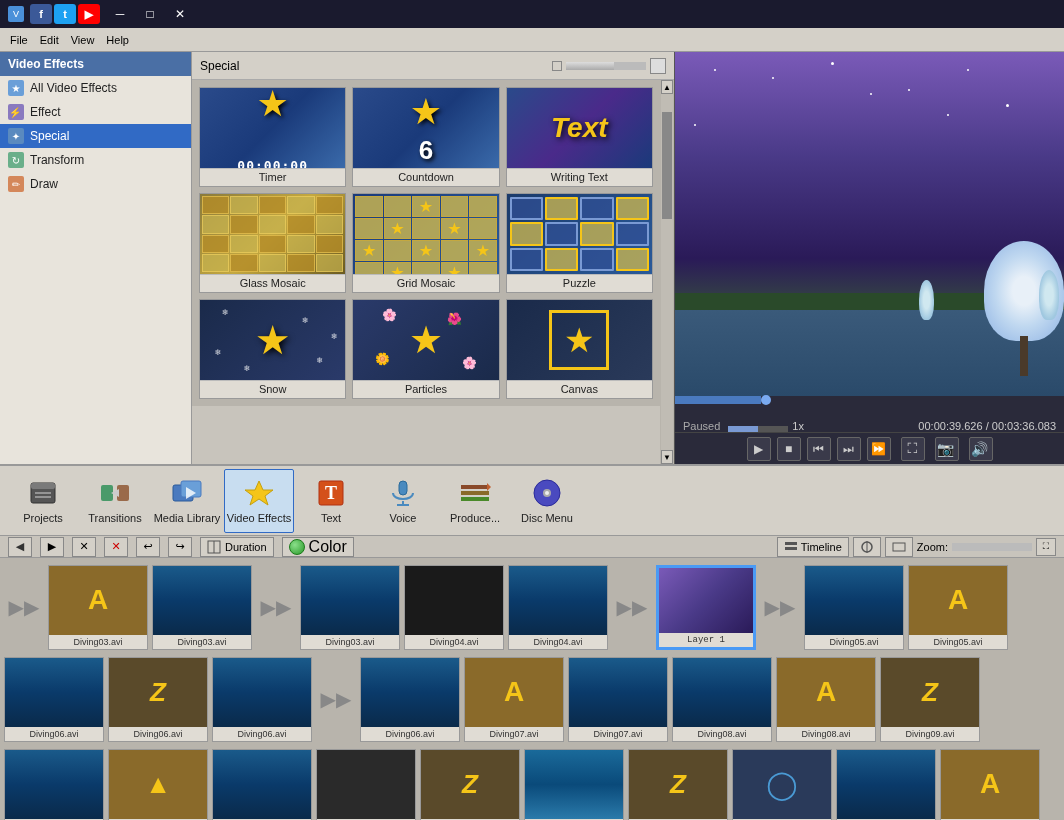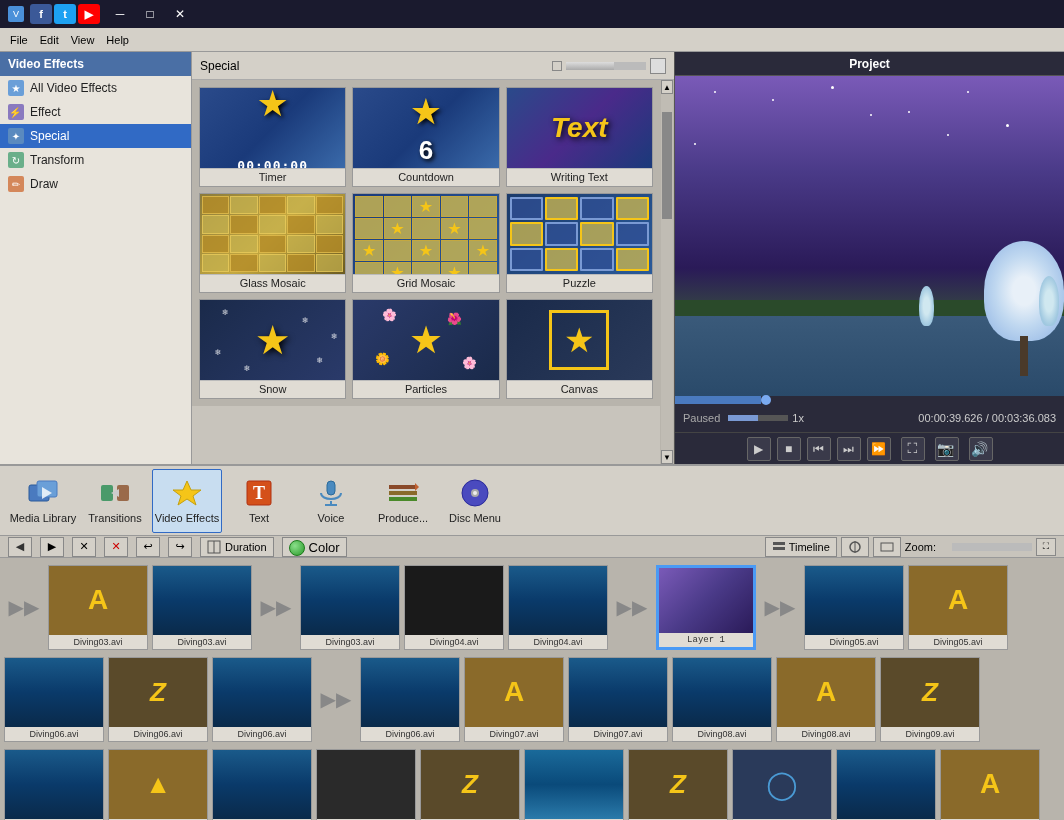--- a/index.html
+++ b/index.html
@@ -104,21 +104,21 @@
     #preview-header { background: #2a2a3a; color: #fff; height: 24px; display: flex; align-items: center; justify-content: center; font-size: 12px; font-weight: bold; border-bottom: 1px solid #555; }
     #preview-video { flex: 1; background: #000; overflow: hidden; position: relative; }
     .preview-scene { width: 100%; height: 100%; background: linear-gradient(180deg, #7a5ab8 0%, #4a3a88 30%, #2a1a58 60%, #3a5a3a 80%, #2a4a2a 100%); position: relative; overflow: hidden; }
     .scene-tree { position: absolute; right: 40px; bottom: 20px; }
     .tree-trunk { width: 8px; height: 40px; background: #4a3a2a; position: absolute; bottom: 0; left: 50%; transform: translateX(-50%); }
     .tree-top { width: 80px; height: 100px; background: radial-gradient(ellipse, #e8f0f8 20%, #c0d8f0 50%, #a0c0e8 80%); border-radius: 50% 50% 40% 40%; position: absolute; bottom: 35px; left: 50%; transform: translateX(-50%); }
     .scene-stars { position: absolute; top: 0; left: 0; right: 0; height: 60%; }
     .star-dot { position: absolute; background: #fff; border-radius: 50%; }
     .scene-water { position: absolute; bottom: 0; left: 0; right: 0; height: 25%; background: linear-gradient(180deg, #3a5a7a, #2a4a6a); }
     .scene-ground { position: absolute; bottom: 22%; left: 0; right: 0; height: 8%; background: #2a4a2a; }
-    #preview-controls-bar { background: #2a2a3a; height: 28px; display: flex; align-items: center; padding: 0 8px; gap: 4px; }
+    #preview-controls-bar { background: #2a2a3a; height: 28px; display: flex; align-items: flex-end; padding: 0 8px; gap: 4px; }
     .status-text { color: #aaa; font-size: 11px; margin-right: 4px; }
     .speed-bar { width: 60px; height: 6px; background: #555; position: relative; }
     .speed-fill { width: 50%; height: 100%; background: #7a9ad4; }
     .speed-label { color: #ccc; font-size: 11px; }
     .time-display { color: #ccc; font-size: 11px; margin-left: auto; }
     #preview-playback { background: #2a2a3a; height: 32px; display: flex; align-items: center; justify-content: center; gap: 6px; border-top: 1px solid #444; }
     .play-btn { width: 24px; height: 24px; border: 1px solid #666; background: #3a3a4a; color: #ccc; display: flex; align-items: center; justify-content: center; cursor: pointer; font-size: 12px; border-radius: 2px; }
     .extra-btn { width: 24px; height: 24px; border: 1px solid #666; background: #3a3a4a; color: #ccc; display: flex; align-items: center; justify-content: center; cursor: pointer; font-size: 14px; border-radius: 2px; margin-left: 4px; }
 
     
@@ -126,24 +126,24 @@
     .tool-btn { display: flex; flex-direction: column; align-items: center; justify-content: center; width: 70px; height: 64px; cursor: pointer; border: 1px solid transparent; gap: 3px; border-radius: 2px; }
     .tool-btn.active { background: #c8ddf0; border-color: #316ac5; }
     .tool-icon { width: 32px; height: 32px; display: flex; align-items: center; justify-content: center; }
     .tool-label { font-size: 11px; color: #222; text-align: center; }
 
     
     #timeline-area { background: #c8c4bc; height: 22px; display: flex; align-items: center; padding: 0 8px; gap: 8px; border-bottom: 1px solid #999; }
     .nav-btn { width: 24px; height: 20px; border: 1px solid #888; background: #d4d0c8; display: flex; align-items: center; justify-content: center; cursor: pointer; font-size: 11px; }
     .undo-btn { color: #333; }
     .dur-btn { display: flex; align-items: center; gap: 4px; border: 1px solid #888; background: #d4d0c8; padding: 2px 6px; cursor: pointer; height: 20px; font-size: 11px; }
-    .col-btn { display: flex; align-items: flex-start; gap: 4px; border: 1px solid #888; background: #d4d0c8; padding: 2px 6px; cursor: pointer; height: 20px; font-size: 13px; }
+    .col-btn { display: flex; align-items: center; gap: 4px; border: 1px solid #888; background: #d4d0c8; padding: 2px 6px; cursor: pointer; height: 20px; font-size: 16px; }
     .timeline-right { margin-left: auto; display: flex; align-items: center; gap: 4px; }
     .timeline-btn { display: flex; align-items: center; gap: 3px; border: 1px solid #888; background: #d4d0c8; padding: 2px 6px; cursor: pointer; height: 20px; font-size: 11px; }
-    .zoom-control { display: flex; align-items: center; gap: 16px; font-size: 11px; }
+    .zoom-control { display: flex; align-items: center; gap: 4px; font-size: 11px; }
     .zoom-slider { width: 80px; height: 8px; background: #bbb; position: relative; }
     .full-btn { width: 20px; height: 18px; border: 1px solid #888; background: #d4d0c8; display: flex; align-items: center; justify-content: center; cursor: pointer; font-size: 9px; }
 
     
     #timeline-tracks { background: #b8b4ac; overflow-x: auto; overflow-y: auto; height: calc(820px - 28px - 20px - 412px - 72px - 22px); display: flex; flex-direction: column; gap: 2px; padding: 4px; }
     #timeline-tracks::-webkit-scrollbar { height: 10px; width: 10px; }
     #timeline-tracks::-webkit-scrollbar-thumb { background: #888; }
 
     .track-row { display: flex; gap: 4px; align-items: center; flex-wrap: nowrap; min-height: 90px; }
     .track-clip { width: 100px; height: 85px; background: #d4d0c8; border: 1px solid #999; display: flex; flex-direction: column; align-items: center; justify-content: flex-end; cursor: pointer; position: relative; flex-shrink: 0; }
@@ -393,21 +393,20 @@
         <div class="scroll-up">▲</div>
         <div class="scroll-track">
           <div class="scroll-thumb"></div>
         </div>
         <div class="scroll-down">▼</div>
       </div>
     </div>
   </div>
 
   <div id="preview-panel">
-    <div id="preview-header">Project</div>
     <div id="preview-video">
       <div class="preview-scene">
 
         <div class="scene-stars">
           <div class="star-dot" style="width:2px;height:2px;top:8%;left:10%"></div>
           <div class="star-dot" style="width:2px;height:2px;top:12%;left:25%"></div>
           <div class="star-dot" style="width:3px;height:3px;top:5%;left:40%"></div>
           <div class="star-dot" style="width:2px;height:2px;top:18%;left:60%"></div>
           <div class="star-dot" style="width:2px;height:2px;top:8%;left:75%"></div>
           <div class="star-dot" style="width:3px;height:3px;top:25%;left:85%"></div>
@@ -450,41 +449,52 @@
       <div class="extra-btn">⛶</div>
       <div class="extra-btn">📷</div>
       <div class="extra-btn">🔊</div>
     </div>
   </div>
 
 </div>
 
 <div id="toolbar">
 
+  <div class="tool-btn">
+    <div class="tool-icon">
+      <svg width="32" height="32" viewBox="0 0 32 32">
+        <rect x="4" y="6" width="24" height="20" rx="2" fill="#555" stroke="#333" stroke-width="1"></rect>
+        <rect x="4" y="6" width="24" height="6" rx="2" fill="#7a7a7a"></rect>
+        <line x1="8" y1="16" x2="24" y2="16" stroke="#aaa" stroke-width="1.5"></line>
+        <line x1="8" y1="20" x2="24" y2="20" stroke="#aaa" stroke-width="1.5"></line>
+      </svg>
+    </div>
+    <span class="tool-label">Projects</span>
+  </div>
+
+  <div class="tool-btn">
+    <div class="tool-icon">
+      <svg width="32" height="32" viewBox="0 0 32 32">
+        <rect x="2" y="8" width="12" height="16" rx="2" fill="#4a9a6a"></rect>
+        <rect x="18" y="8" width="12" height="16" rx="2" fill="#9a6a4a"></rect>
+        <polygon points="12,16 20,12 20,20" fill="#ccc"></polygon>
+      </svg>
+    </div>
+    <span class="tool-label">Transitions</span>
+  </div>
 
   <div class="tool-btn">
     <div class="tool-icon">
       <svg width="32" height="32" viewBox="0 0 32 32">
         <rect x="2" y="8" width="20" height="16" rx="2" fill="#4a7abf" stroke="#2a5a9a" stroke-width="1"></rect>
         <rect x="10" y="4" width="20" height="16" rx="2" fill="#6a9fd8" stroke="#4a7abf" stroke-width="1"></rect>
         <polygon points="15,10 25,16 15,22" fill="#fff" opacity="0.8"></polygon>
       </svg>
     </div>
     <span class="tool-label">Media Library</span>
-  </div>
-
-  <div class="tool-btn">
-    <div class="tool-icon">
-      <svg width="32" height="32" viewBox="0 0 32 32">
-        <rect x="2" y="8" width="12" height="16" rx="2" fill="#4a9a6a"></rect>
-        <rect x="18" y="8" width="12" height="16" rx="2" fill="#9a6a4a"></rect>
-        <polygon points="12,16 20,12 20,20" fill="#ccc"></polygon>
-      </svg>
-    </div>
-    <span class="tool-label">Transitions</span>
   </div>
 
   <div class="tool-btn active">
     <div class="tool-icon">
       <svg width="32" height="32" viewBox="0 0 32 32">
         <polygon points="16,4 20,13 30,13 22,19 25,28 16,22 7,28 10,19 2,13 12,13" fill="#f5c518" stroke="#c4a010" stroke-width="1"></polygon>
       </svg>
     </div>
     <span class="tool-label">Video Effects</span>
   </div>

